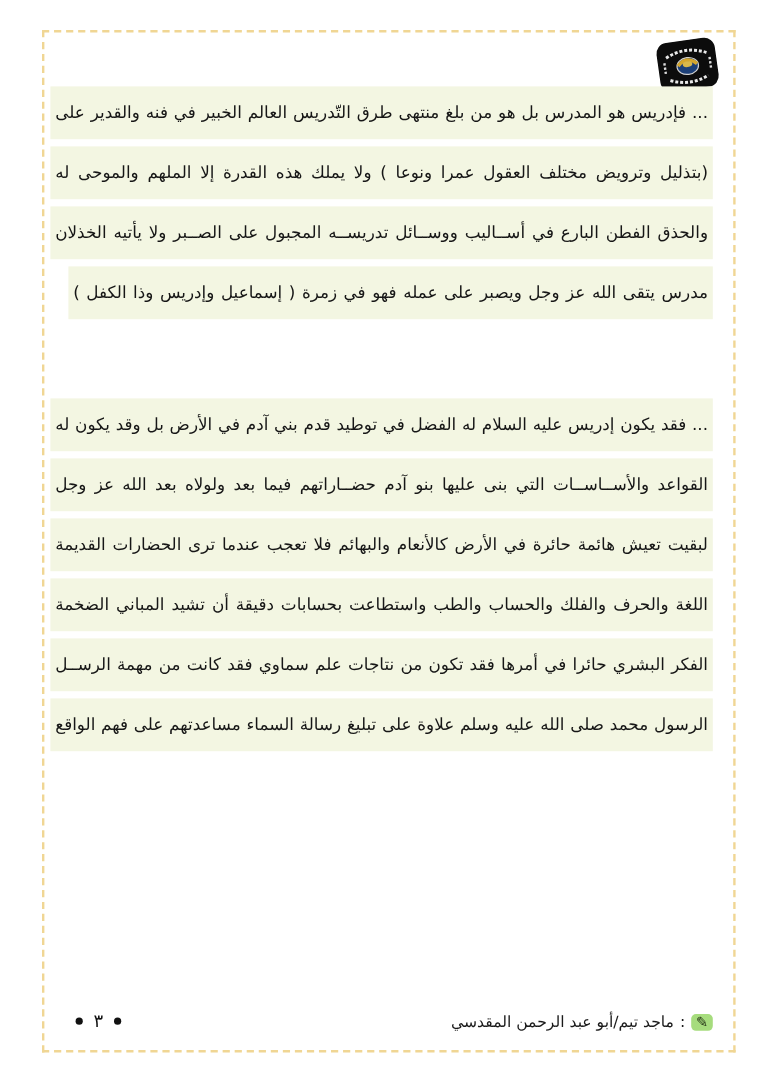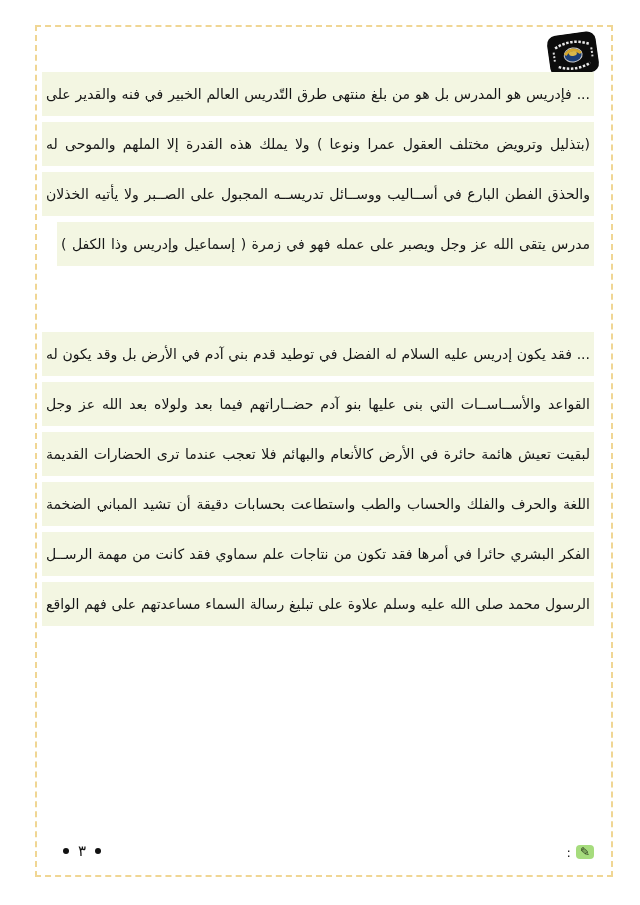--- a/index.html
+++ b/index.html
@@ -147,15 +147,16 @@
 
   <div class="page-number">
     <span class="pn-dot"></span>
     <span class="pn-digit">٣</span>
     <span class="pn-dot"></span>
   </div>
 
   <div class="author-credit">
     <span class="pen-icon">✎</span>
     <span class="credit-sep">:</span>
+    <span class="credit-name">ماجد تيم/أبو عبد الرحمن المقدسي</span>
   </div>
 
 </div>
 
 </body></html>

